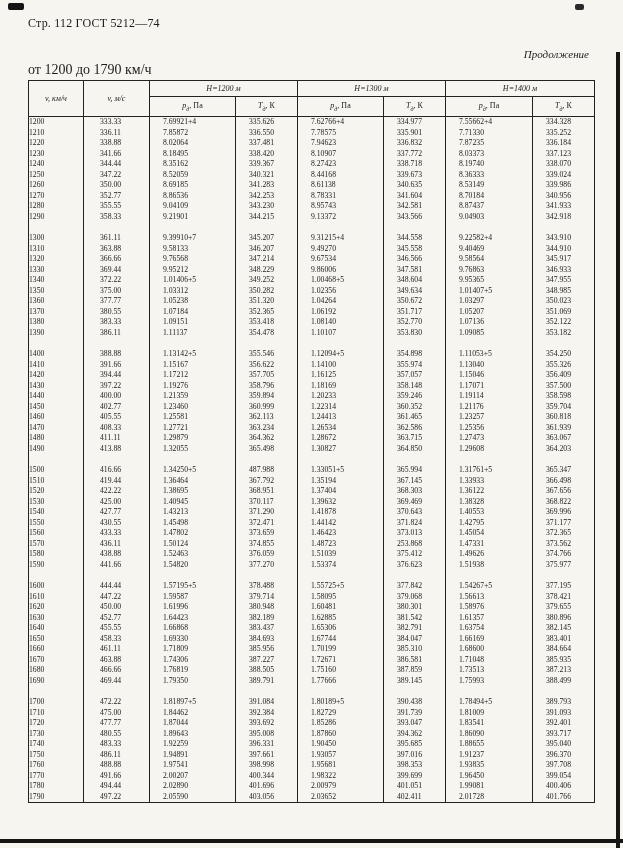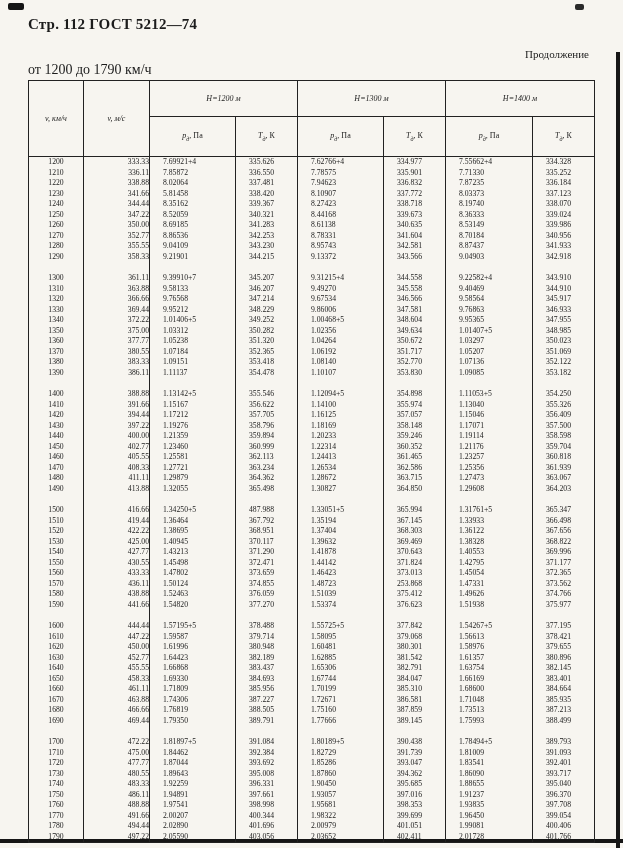--- a/index.html
+++ b/index.html
@@ -9,56 +9,56 @@
     font-family:"Liberation Serif", serif;
     color:#1c1c1c;
     position:relative;
     overflow:hidden;
   }
   .scan-mark-tl{position:absolute;left:8px;top:3px;width:16px;height:7px;background:#141414;border-radius:2px;}
   .scan-mark-tr{position:absolute;left:575px;top:4px;width:9px;height:6px;background:#2a2a2a;border-radius:2px;}
   .scan-edge-right{position:absolute;left:616px;top:52px;width:4px;height:796px;background:#161616;}
   .scan-edge-bottom{position:absolute;left:0;top:839px;width:623px;height:4px;background:#161616;}
 
-  .hdr-left{position:absolute;left:28px;top:16px;font-size:15px;font-weight:bold;letter-spacing:.2px;}
-  .continuation{position:absolute;right:34px;top:48px;font-size:11px;}
+  .hdr-left{position:absolute;left:28px;top:16px;font-size:12px;font-weight:normal;letter-spacing:.2px;}
+  .continuation{position:absolute;right:34px;top:48px;font-size:11px;font-style:italic;}
   .range-label{position:absolute;left:28px;top:62px;font-size:14px;}
 
   .tbl-wrap{position:absolute;left:28px;top:80px;}
   table{
     border-collapse:collapse;
     table-layout:fixed;
     width:566px;
     border:1.4px solid #222;
     background:transparent;
   }
   th{
     border:1px solid #222;
     font-weight:normal;
     font-size:8px;
-    padding:11px 0;
+    padding:1px 0;
     text-align:center;
   }
   thead tr.h-top th{height:13px;font-style:italic;}
   thead tr.h-sub th{height:17px;}
   thead th .sym{font-style:italic;}
   thead th sub{font-size:6px;font-style:italic;}
   td{
     border-left:1px solid #222;
     border-right:1px solid #222;
     font-size:7.7px;
     height:10.5px;
     line-height:10.5px;
     padding:0;
     white-space:nowrap;
     overflow:hidden;
   }
   tr.gap td{height:11px;}
-  td.c0{text-align:center;margin-left:29px;}
-  td.c1{text-align:right;padding-left:16px;}
+  td.c0{text-align:left;margin-left:29px;}
+  td.c1{text-align:left;padding-left:16px;}
   td.c2, td.c4, td.c6{text-align:left;padding-left:13px;}
   td.c3, td.c5, td.c7{text-align:left;padding-left:13px;}
 </style>
 </head>
 <body>
 
 <div class="scan-mark-tl"></div>
 <div class="scan-mark-tr"></div>
 <div class="scan-edge-right"></div>
 <div class="scan-edge-bottom"></div>
@@ -123,21 +123,21 @@
           <td class="c2">8.02064</td>
           <td class="c3">337.481</td>
           <td class="c4">7.94623</td>
           <td class="c5">336.832</td>
           <td class="c6">7.87235</td>
           <td class="c7">336.184</td>
         </tr>
         <tr>
           <td class="c0">1230</td>
           <td class="c1">341.66</td>
-          <td class="c2">5.81458</td>
+          <td class="c2">8.18495</td>
           <td class="c3">338.420</td>
           <td class="c4">8.10907</td>
           <td class="c5">337.772</td>
           <td class="c6">8.03373</td>
           <td class="c7">337.123</td>
         </tr>
         <tr>
           <td class="c0">1240</td>
           <td class="c1">344.44</td>
           <td class="c2">8.35162</td>

